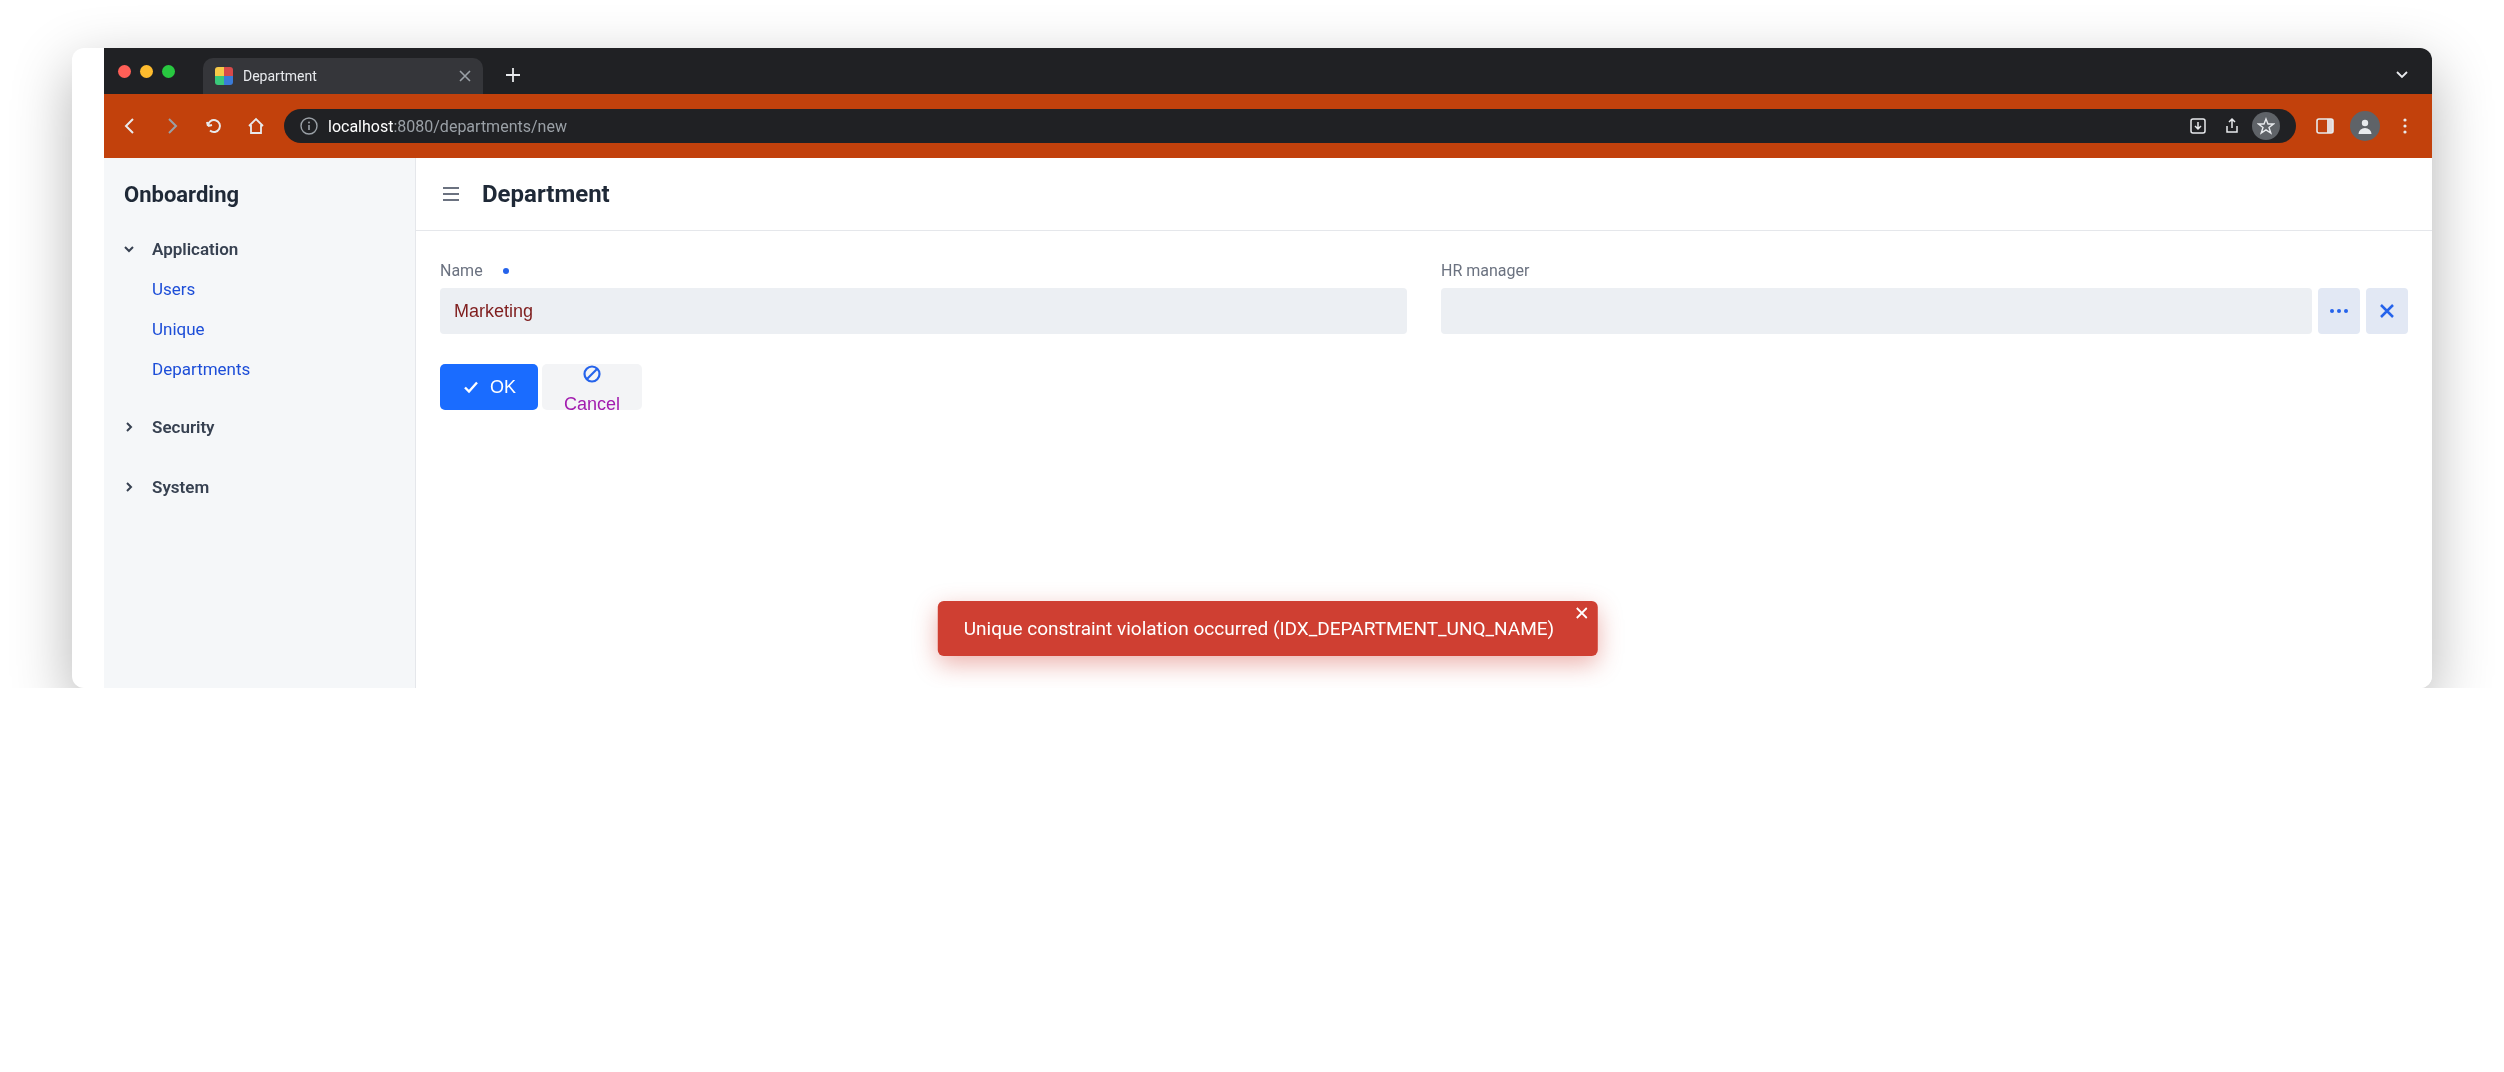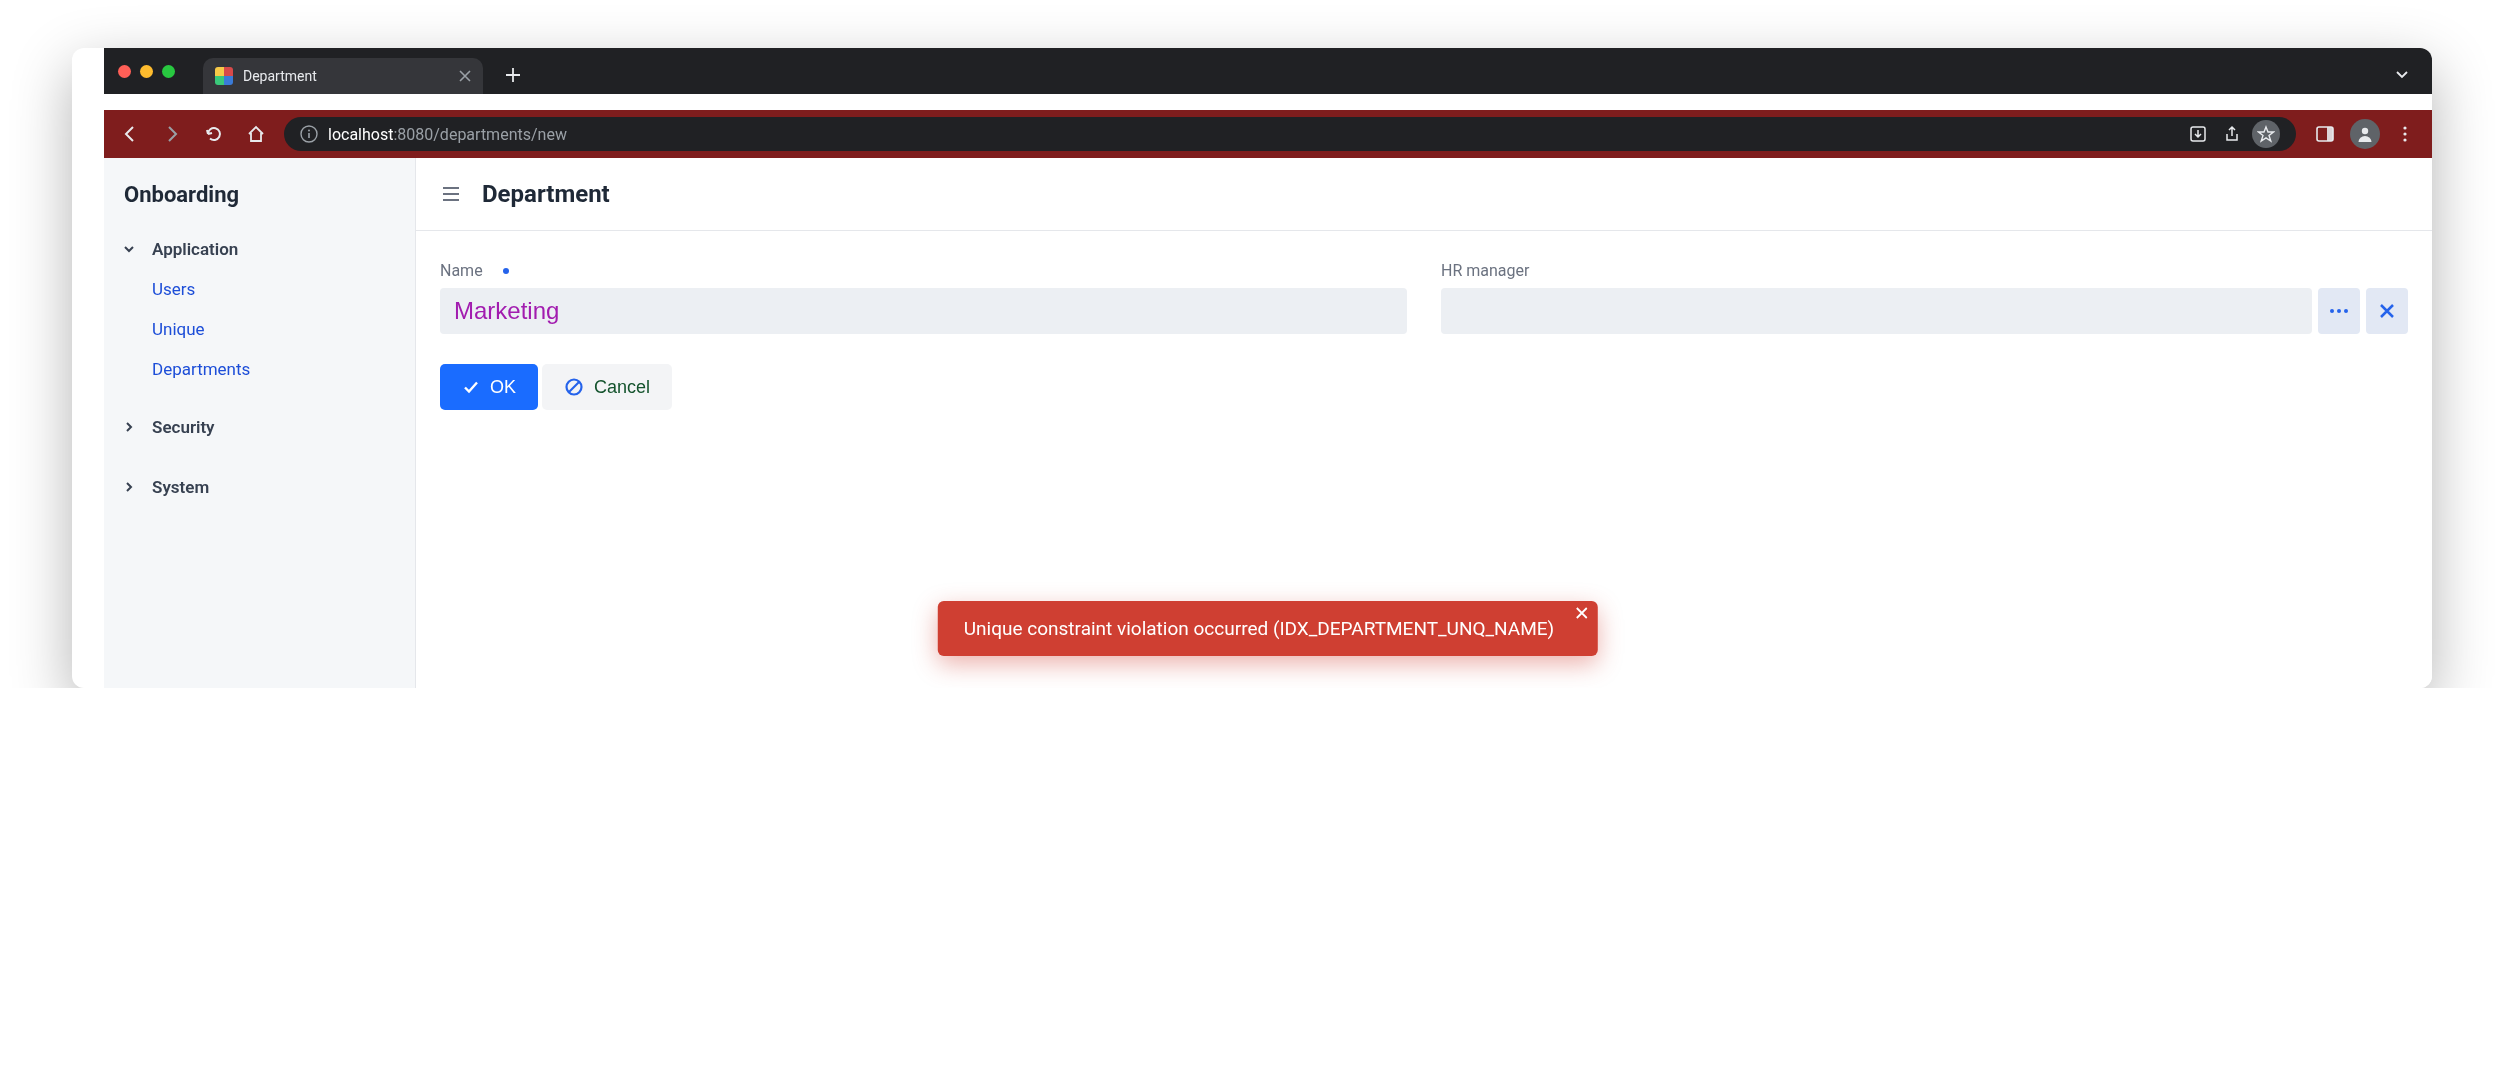--- a/index.html
+++ b/index.html
@@ -49,27 +49,26 @@
 .tab-title { flex: 1; }
 .tab-close { color: #9aa0a6; font-size: 16px; cursor: pointer; }
 
 .newtab {
   color: #e8eaed; font-size: 20px; margin-left: 14px; margin-top: 8px; cursor: pointer;
 }
 .titlebar-spacer { flex: 1; }
 .titlebar-caret { color: #e8eaed; margin-top: 6px; margin-right: 8px; }
 
 .addrbar {
-  background: #7f1d1d;
-  height: 48px;
+  background: #c2410c;
+  height: 64px;
   display: flex;
   align-items: center;
   padding: 0 12px;
   gap: 14px;
-  margin-top: 16px;
 }
 .addrbar .nav-icon { color: #9aa0a6; display: flex; align-items: center; justify-content: center; width: 28px; height: 28px; cursor: pointer; }
 .addrbar .nav-icon.active { color: #e8eaed; }
 .omnibox {
   flex: 1;
   background: #202124;
   border-radius: 20px;
   height: 34px;
   display: flex;
   align-items: center;
@@ -154,22 +153,22 @@
   gap: 20px;
 }
 .req-dot { width: 6px; height: 6px; background: #2563eb; border-radius: 50%; display: inline-block; }
 .text-input {
   width: 100%;
   height: 46px;
   border: none;
   background: #eceff3;
   border-radius: 4px;
   padding: 0 14px;
-  font-size: 24px;
-  color: #a21caf;
+  font-size: 18px;
+  color: #7f1d1d;
 }
 .picker-wrap {
   display: flex;
   gap: 6px;
 }
 .picker-input {
   flex: 1;
   height: 46px;
   border: none;
   background: #eceff3;
@@ -202,21 +201,21 @@
   border: none;
   border-radius: 5px;
   font-size: 18px;
   font-weight: 500;
   cursor: pointer;
   display: flex;
   align-items: center;
   gap: 10px;
 }
 .btn-primary { background: #1a6cff; color: #fff; }
-.btn-secondary { background: #f3f4f6; color: #14532d; }
+.btn-secondary { background: #f3f4f6; color: #a21caf; flex-direction: column; }
 
 .toast {
   position: absolute;
   bottom: 32px;
   left: 50%;
   transform: translateX(-50%);
   background: #cf3f32;
   color: #fff;
   padding: 16px 44px 16px 26px;
   border-radius: 6px;

